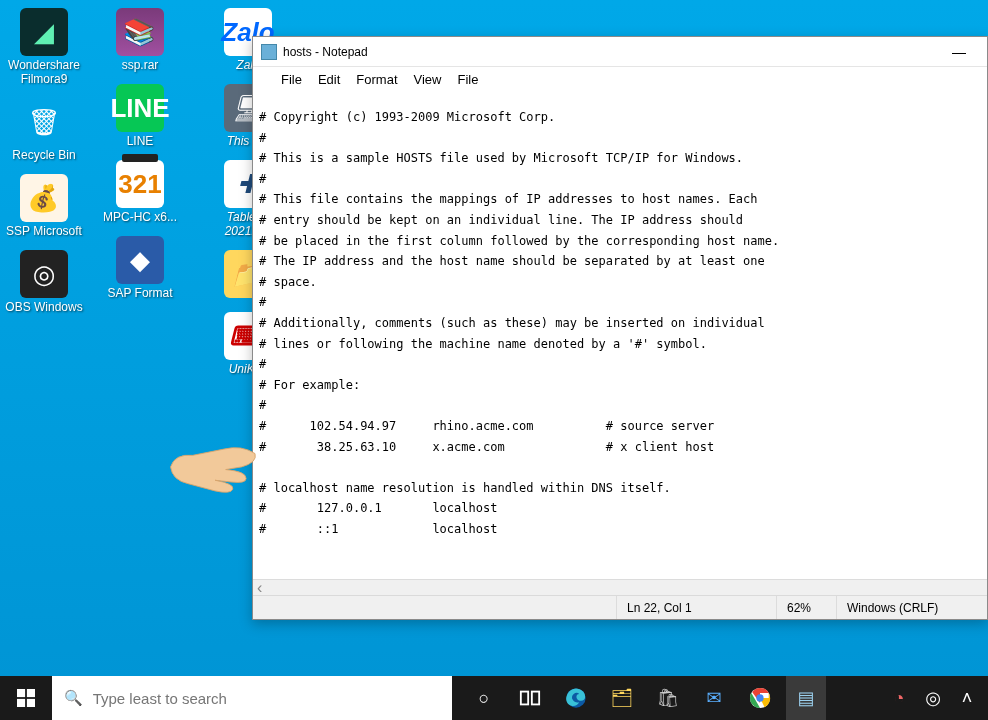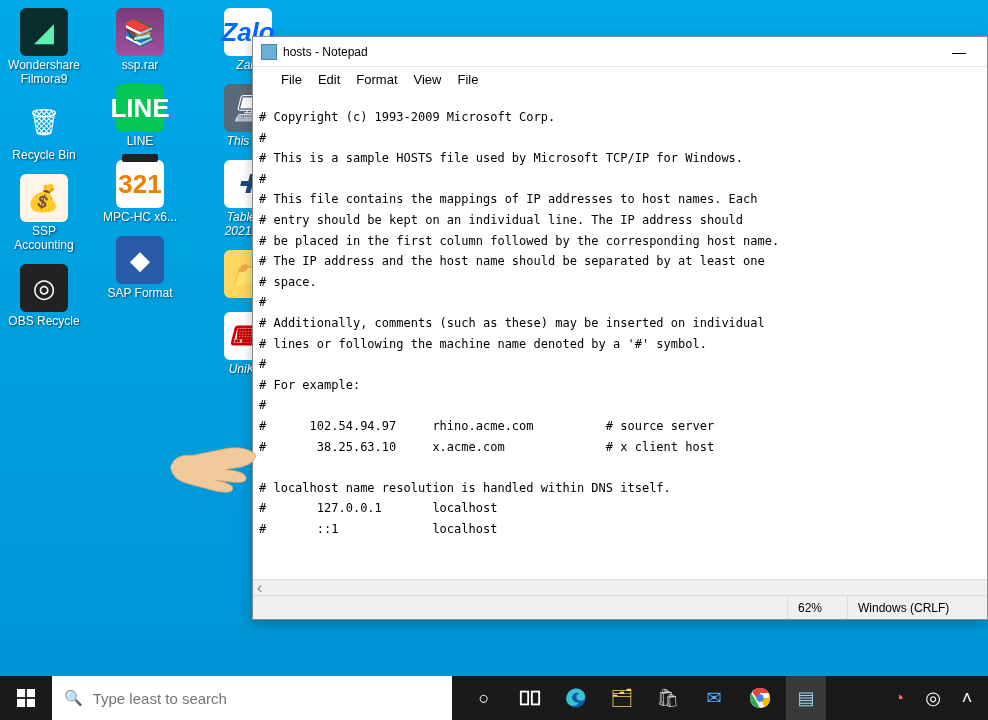--- a/index.html
+++ b/index.html
@@ -108,25 +108,25 @@
     <div class="desktop-icon">
         <div class="img img-filmora">◢</div>
         <div class="lbl">Wondershare Filmora9</div>
       </div>
     <div class="desktop-icon">
         <div class="img img-recycle">🗑</div>
         <div class="lbl">Recycle Bin</div>
       </div>
     <div class="desktop-icon">
         <div class="img img-ssp">💰</div>
-        <div class="lbl">SSP Accounting</div>
+        <div class="lbl">SSP Microsoft</div>
       </div>
     <div class="desktop-icon">
         <div class="img img-obs">◎</div>
-        <div class="lbl">OBS Recycle</div>
+        <div class="lbl">OBS Windows</div>
       </div>
   </div>
   <div class="icon-col col2">
     <div class="desktop-icon">
         <div class="img img-rar">📚</div>
         <div class="lbl">ssp.rar</div>
       </div>
     <div class="desktop-icon">
         <div class="img img-line">LINE</div>
         <div class="lbl">LINE</div>
@@ -196,22 +196,23 @@
 #      102.54.94.97     rhino.acme.com          # source server
 #       38.25.63.10     x.acme.com              # x client host
 
 # localhost name resolution is handled within DNS itself.
 #       127.0.0.1       localhost
 #       ::1             localhost
 </div>
   <div class="hscroll">‹</div>
   <div class="statusbar">
     <div class="status-spacer"></div>
+    <div class="status-cell" style="width:160px">Ln 22, Col 1</div>
     <div class="status-cell" style="width:60px">62%</div>
-    <div class="status-cell" style="width:140px">Windows (CRLF)</div>
+    <div class="status-cell" style="width:151px">Windows (CRLF)</div>
   </div>
 </div>
 
 <svg class="hand" viewBox="0 0 120 90">
   <path d="M10 55 Q15 40 35 42 L70 35 Q90 30 105 40 Q108 50 90 55 L72 58 Q95 60 95 68 Q95 74 78 72 L60 70 Q82 74 80 80 Q78 86 60 82 L30 74 Q12 70 10 55 Z" fill="#f2c99a" stroke="#d8a46b" stroke-width="1"></path>
 </svg>
 
 <div class="taskbar">
   <div class="start-btn">
     <svg viewBox="0 0 20 20">

